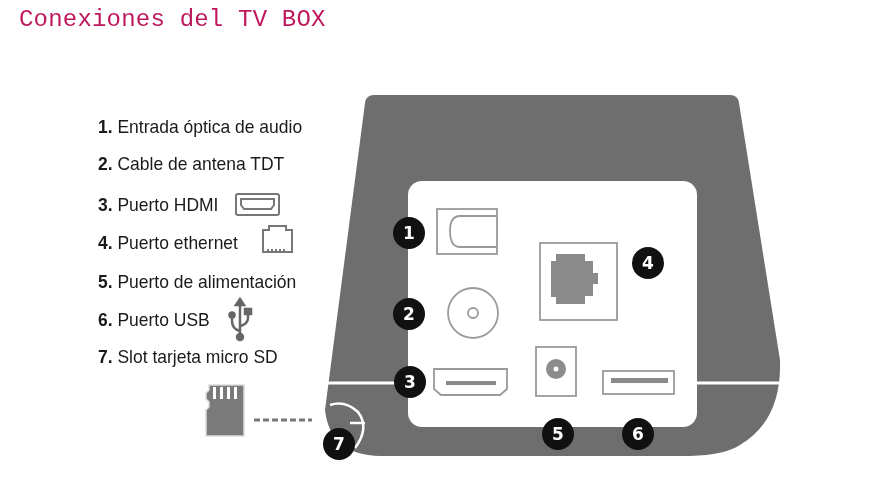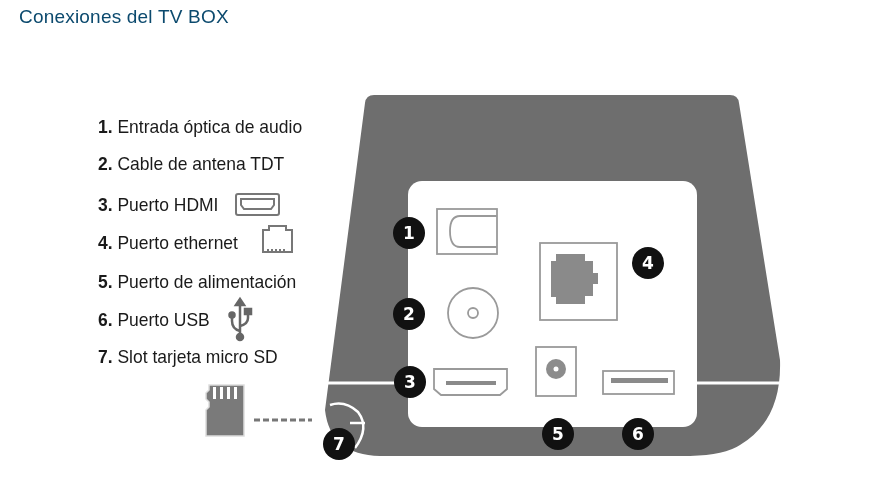--- a/index.html
+++ b/index.html
@@ -1,17 +1,17 @@
 <!DOCTYPE html>
 <html><head>
 <meta charset="utf-8">
 <style>
   html, body { margin:0; padding:0; background:#ffffff; }
   body { width:886px; height:501px; position:relative; overflow:hidden; font-family:"DejaVu Sans", sans-serif; }
-  .title { position:absolute; left:19px; top:6px; font-size:19px; color:#0c4a6e; font-family:Liberation Sans, sans-serif; letter-spacing:0.2px; }
+  .title { position:absolute; left:19px; top:6px; font-size:24px; color:#be185d; font-family:Liberation Mono, monospace; letter-spacing:0.2px; }
   .legend-item { position:absolute; left:98px; font-family:"Liberation Sans", sans-serif; font-size:19px; color:#1a1a1a; white-space:nowrap; transform:scaleX(0.92); transform-origin:left center; }
   .legend-item .num { font-weight:bold; }
   svg.main { position:absolute; left:0; top:0; }
   .badge-text { font-family:"DejaVu Sans", sans-serif; font-weight:bold; font-size:17px; fill:#fff; }
 </style>
 </head>
 <body>
 
 <div class="title">Conexiones del TV BOX</div>
 

